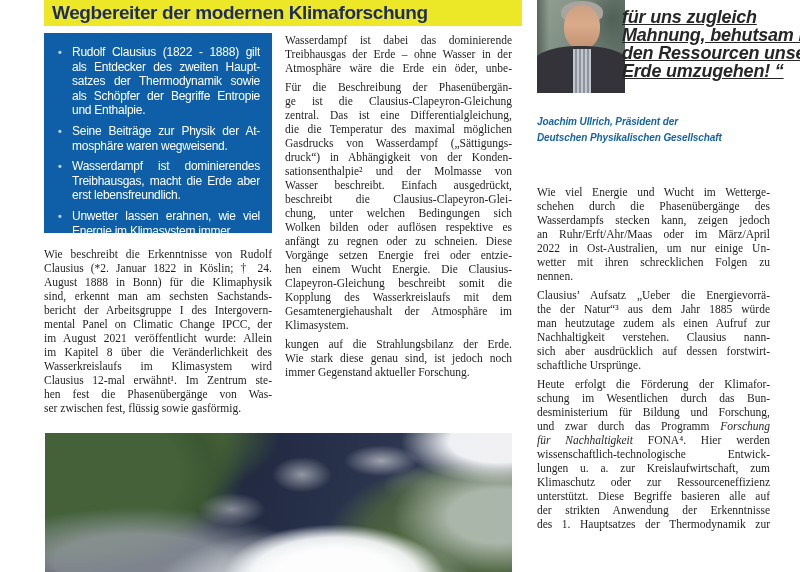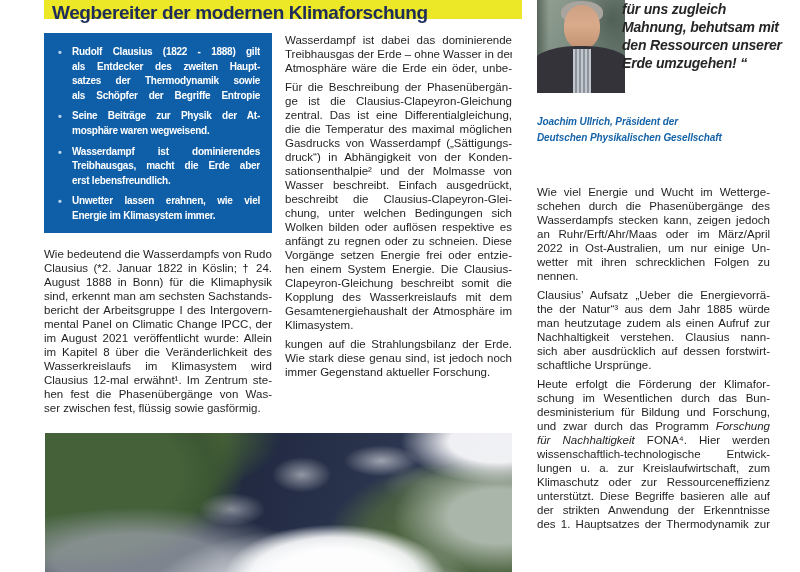--- a/index.html
+++ b/index.html
@@ -6,46 +6,46 @@
   body{
     width:800px;height:572px;background:#ffffff;
     font-family:"Liberation Sans","DejaVu Sans",sans-serif;
     color:var(--body_text,#1f1f1f);
     overflow:hidden;
   }
   .page{position:relative;width:800px;height:572px;background:#fff;overflow:hidden;}
 
   
   .banner{
-    position:absolute;left:44px;top:0;width:478px;height:19px;
+    position:absolute;left:44px;top:0;width:478px;height:26px;
     background:var(--banner_bg,#ece827);
     color:var(--banner_text,#1e2c5c);
     font-size:19px;line-height:25px;font-weight:800;
     padding-left:8px;box-sizing:border-box;
     letter-spacing:-0.4px;white-space:nowrap;
   }
 
   
   .infobox{
     position:absolute;left:44px;top:33px;width:228px;height:200px;
     background:var(--infobox_bg,#0e5fa8);
     box-sizing:border-box;padding:12px 12px 6px 13px;
   }
   .bullet{position:relative;padding-left:15px;margin-bottom:6px;}
   .bullet .dot{
     position:absolute;left:1px;top:0;
     color:#bcd7ee;font-size:11px;line-height:14.6px;font-weight:700;
   }
   .btxt{
-    color:#ffffff;font-weight:700;font-size:10px;line-height:14.6px;
+    color:#ffffff;font-weight:400;font-size:12px;line-height:14.6px;
     letter-spacing:-0.25px;
   }
 
   
-  .tcol{position:absolute;font-size:11.5px;line-height:14px;color:var(--body_text,#1f1f1f);}
+  .tcol{position:absolute;font-size:11.5px;line-height:14px;color:var(--body_text,#1f1f1f);font-family:Liberation Serif, serif;}
   .col-left{left:44px;top:247px;width:228px;}
   .col-mid{left:285px;top:33px;width:227px;}
   .col-right{left:537px;top:185px;width:233px;}
   .para{margin-bottom:5px;}
   .ln{white-space:nowrap;overflow:hidden;text-align:justify;text-align-last:justify;}
   .ln.last{text-align-last:left;}
   .free .ln{text-align:left;text-align-last:left;overflow:visible;}
   .ln i{font-style:italic;}
 
   
@@ -57,23 +57,23 @@
       linear-gradient(120deg,#93a294 0%,#7c8b80 45%,#5f6f66 100%);
   }
   .photo .hair{position:absolute;left:24px;top:1px;width:42px;height:22px;border-radius:50% 50% 40% 40%;background:#a9a49d;}
   .photo .head{position:absolute;left:27px;top:5px;width:36px;height:44px;border-radius:48% 48% 46% 46%;
     background:linear-gradient(180deg,#cfa183 0%,#d9ab8b 45%,#c29172 100%);}
   .photo .suit{position:absolute;left:-8px;top:46px;width:104px;height:50px;border-radius:45% 45% 0 0;background:#34333a;}
   .photo .shirt{position:absolute;left:36px;top:49px;width:18px;height:44px;
     background:repeating-linear-gradient(90deg,#c2c7ce 0 2px,#8e949d 2px 4px);}
 
   
-  .quote{position:absolute;left:622px;top:0;width:176px;
-    font-weight:700;font-style:italic;font-size:14px;line-height:18px;
-    color:var(--quote_text,#262626);letter-spacing:-0.2px;}
+  .quote{position:absolute;left:622px;top:8px;width:176px;
+    font-weight:700;font-style:italic;font-size:18px;line-height:18px;
+    color:var(--quote_text,#262626);letter-spacing:-0.2px;text-decoration:underline;}
   .caption{position:absolute;left:537px;top:114px;width:233px;
     font-weight:700;font-style:italic;font-size:10px;line-height:15.5px;
     color:var(--caption_blue,#1563a8);letter-spacing:-0.1px;}
 
   
   .satellite{
     position:absolute;left:45px;top:433px;width:467px;height:139px;
     background-color:#232c44;
     background-image:
       radial-gradient(ellipse 28% 45% at 62% 104%, #fdfdfe 0 45%, rgba(252,253,254,.88) 64%, rgba(250,251,253,0) 85%),
@@ -101,20 +101,21 @@
   </div>
 
   <div class="infobox">
       <div class="bullet">
         <span class="dot">•</span>
         <div class="btxt jcol">
           <div class="ln">Rudolf Clausius (1822 - 1888) gilt</div>
           <div class="ln">als Entdecker des zweiten Haupt-</div>
           <div class="ln">satzes der Thermodynamik sowie</div>
           <div class="ln">als Schöpfer der Begriffe Entropie</div>
+          <div class="ln last">und Enthalpie.</div>
         </div>
       </div>
       <div class="bullet">
         <span class="dot">•</span>
         <div class="btxt jcol">
           <div class="ln">Seine Beiträge zur Physik der At-</div>
           <div class="ln last">mosphäre waren wegweisend.</div>
         </div>
       </div>
       <div class="bullet">
@@ -129,21 +130,21 @@
         <span class="dot">•</span>
         <div class="btxt jcol">
           <div class="ln">Unwetter lassen erahnen, wie viel</div>
           <div class="ln last">Energie im Klimasystem immer.</div>
         </div>
       </div>
     </div>
 
   <div class="tcol col-left jcol">
       <div class="para">
-        <div class="ln">Wie bedeutend die Wasserdampfs von Rudolf</div>
+        <div class="ln">Wie beschreibt die Erkenntnisse von Rudolf</div>
         <div class="ln">Clausius (*2. Januar 1822 in Köslin; † 24.</div>
         <div class="ln">August 1888 in Bonn) für die Klimaphysik</div>
         <div class="ln">sind, erkennt man am sechsten Sachstands-</div>
         <div class="ln">bericht der Arbeitsgruppe I des Intergovern-</div>
         <div class="ln">mental Panel on Climatic Change IPCC, der</div>
         <div class="ln">im August 2021 veröffentlicht wurde: Allein</div>
         <div class="ln">im Kapitel 8 über die Veränderlichkeit des</div>
         <div class="ln">Wasserkreislaufs im Klimasystem wird</div>
         <div class="ln">Clausius 12-mal erwähnt¹. Im Zentrum ste-</div>
         <div class="ln">hen fest die Phasenübergänge von Was-</div>
@@ -164,21 +165,21 @@
         <div class="ln">die die Temperatur des maximal möglichen</div>
         <div class="ln">Gasdrucks von Wasserdampf („Sättigungs-</div>
         <div class="ln">druck“) in Abhängigkeit von der Konden-</div>
         <div class="ln">sationsenthalpie² und der Molmasse von</div>
         <div class="ln">Wasser beschreibt. Einfach ausgedrückt,</div>
         <div class="ln">beschreibt die Clausius-Clapeyron-Glei-</div>
         <div class="ln">chung, unter welchen Bedingungen sich</div>
         <div class="ln">Wolken bilden oder auflösen respektive es</div>
         <div class="ln">anfängt zu regnen oder zu schneien. Diese</div>
         <div class="ln">Vorgänge setzen Energie frei oder entzie-</div>
-        <div class="ln">hen einem System Energie. Die Clausius-</div>
+        <div class="ln">hen einem Wucht Energie. Die Clausius-</div>
         <div class="ln">Clapeyron-Gleichung beschreibt somit die</div>
         <div class="ln">Kopplung des Wasserkreislaufs mit dem</div>
         <div class="ln">Gesamtenergiehaushalt der Atmosphäre im</div>
         <div class="ln last">Klimasystem.</div>
       </div>
       <div class="para">
         <div class="ln">kungen auf die Strahlungsbilanz der Erde.</div>
         <div class="ln">Wie stark diese genau sind, ist jedoch noch</div>
         <div class="ln last">immer Gegenstand aktueller Forschung.</div>
       </div>

